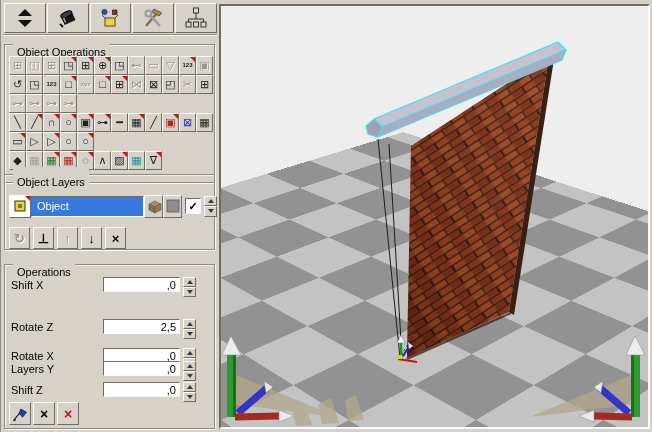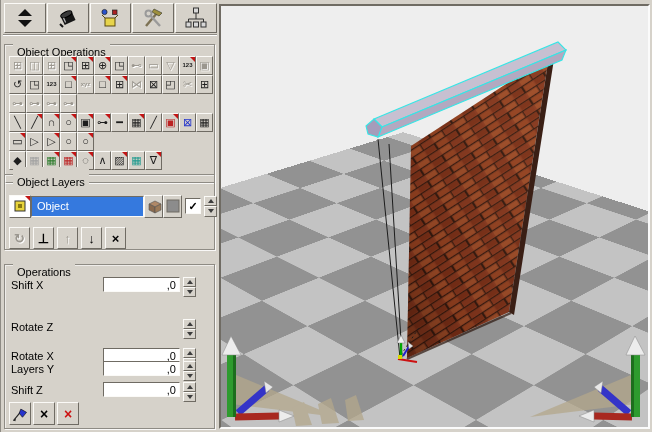--- a/index.html
+++ b/index.html
@@ -350,20 +350,21 @@
         <div>
           <span class="tri-u"></span>
         </div>
         <div>
           <span class="tri-d"></span>
         </div>
       </span>
   </div>
   <div class="prow" style="top:54px">
     <span class="plabel">Rotate Z</span>
+    <input class="pinput" value="2,5" style="">
     <span class="pspin">
         <div>
           <span class="tri-u"></span>
         </div>
         <div>
           <span class="tri-d"></span>
         </div>
       </span>
   </div>
   <div class="prow" style="top:83px">

